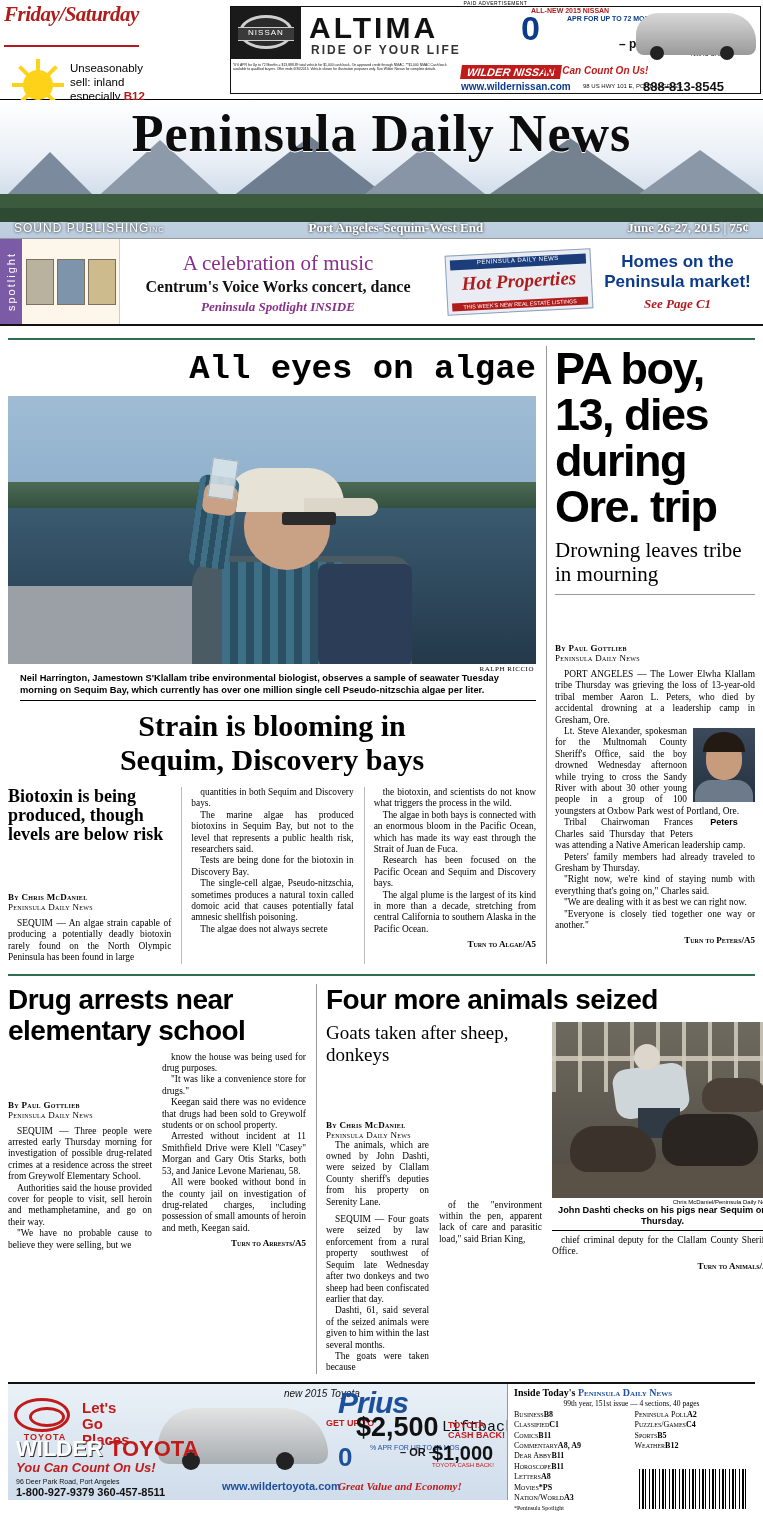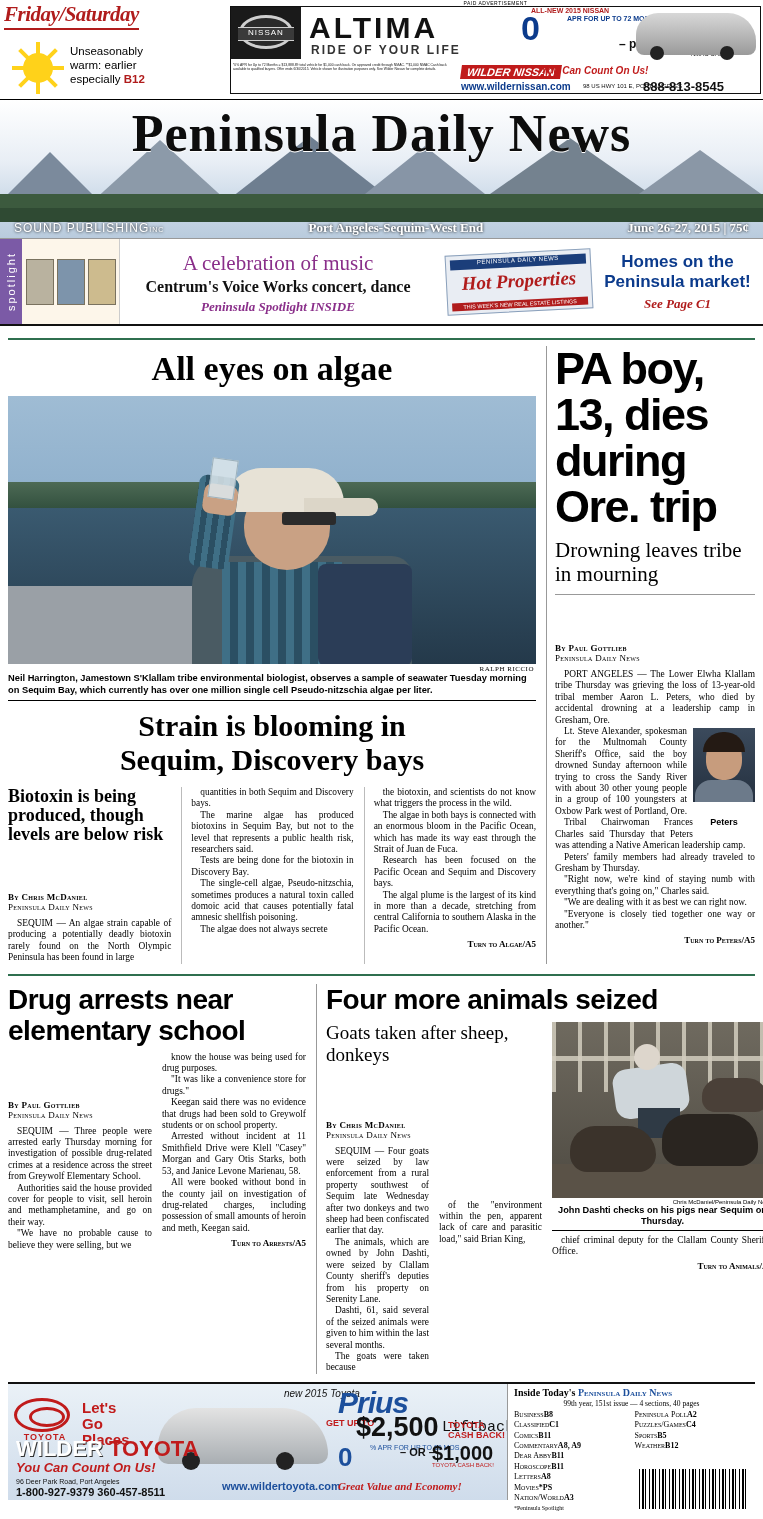--- a/index.html
+++ b/index.html
@@ -17,21 +17,21 @@
 
   
   .topstrip { display: flex; width: 763px; height: 100px; border-bottom: 1px solid #000; }
   .weatherbox { width: 228px; padding: 2px 4px 0 4px; position: relative; }
   .friday {
     font-family: "Liberation Serif", serif;
     font-weight: bold; font-style: italic;
     font-size: 21px; color: #b01c1c;
     letter-spacing: -0.5px;
     border-bottom: 2px solid #b01c1c;
-    padding-bottom: 1px;
+    padding-bottom: 18px;
     display: inline-block;
   }
   .wx-row { display: flex; margin-top: 8px; align-items: flex-start; }
   .sun {
     width: 52px; height: 52px; margin: 4px 6px 0 8px; position: relative; flex: none;
   }
   .sun .core {
     position: absolute; left: 11px; top: 11px; width: 30px; height: 30px;
     background: #ffd21a; border-radius: 50%;
   }
@@ -105,43 +105,43 @@
 
   
   .body-wrap { position: relative; padding: 10px 8px 0 8px; }
   .rule-top { height: 2px; background: #2f6f4f; margin: 2px 0 6px 0; }
 
   .maincols { display: flex; gap: 10px; }
   .leftcol { width: 528px; }
   .rightcol { width: 209px; border-left: 1px solid #999; padding-left: 8px; }
 
   .hed-algae {
-    font-family: Liberation Serif, serif; font-weight: bold;
-    font-size: 34px; text-align: center; margin: 4px 0 8px 0;
+    font-family: Liberation Mono, monospace; font-weight: bold;
+    font-size: 34px; text-align: right; margin: 4px 0 8px 0;
   }
   .photo-main {
     width: 100%; height: 268px; position: relative; overflow: hidden;
     background: linear-gradient(#9fbcd4 0%, #8fb0cc 38%, #4f6f58 44%, #39536b 60%, #2c4456 100%);
   }
   .pm-hills { position: absolute; left: 0; right: 0; top: 86px; height: 26px; background: linear-gradient(#4d6a55,#33513f); }
   .pm-water { position: absolute; left: 0; right: 0; top: 112px; bottom: 0; background: linear-gradient(#3a5a70,#24394a); }
   .pm-boat { position: absolute; left: 0; bottom: 0; width: 230px; height: 78px; background: #9aa0a6; border-top-right-radius: 40px; }
   .pm-person { position: absolute; left: 178px; top: 56px; width: 250px; height: 212px; }
   .pm-head { position: absolute; left: 58px; top: 34px; width: 86px; height: 84px; background: #c9a184; border-radius: 46% 46% 50% 50%; }
   .pm-cap { position: absolute; left: 40px; top: 16px; width: 118px; height: 44px; background: #e7e2d6; border-radius: 40px 40px 10px 10px; }
   .pm-brim { position: absolute; left: 118px; top: 46px; width: 74px; height: 18px; background: #dcd6c8; border-radius: 0 40px 40px 0; }
   .pm-glasses { position: absolute; left: 96px; top: 60px; width: 54px; height: 13px; background: #2b2b2b; border-radius: 3px; }
   .pm-body { position: absolute; left: 6px; top: 104px; width: 220px; height: 110px; background: #4a5b63; border-radius: 30px 20px 0 0; }
   .pm-shirt { position: absolute; left: 36px; top: 110px; width: 120px; height: 104px; background: repeating-linear-gradient(90deg,#3f6f86 0 8px,#2b4f63 8px 16px); }
   .pm-vest { position: absolute; left: 132px; top: 112px; width: 94px; height: 102px; background: #2b3d57; border-radius: 8px; }
   .pm-arm { position: absolute; left: 8px; top: 24px; width: 40px; height: 92px; background: repeating-linear-gradient(90deg,#3f6f86 0 6px,#2b4f63 6px 12px); transform: rotate(8deg); border-radius: 8px; }
   .pm-hand { position: absolute; left: 6px; top: 8px; width: 34px; height: 30px; background: #c9a184; border-radius: 8px; }
   .pm-vial { position: absolute; left: 4px; top: -26px; width: 26px; height: 40px; background: rgba(220,230,235,0.85); border: 1px solid #9bb0bb; }
   .photo-credit { text-align: right; font-family: "Liberation Serif", serif; font-size: 7px; letter-spacing: .5px; padding: 1px 2px 0 0; }
-  .caption { font-family: "Liberation Sans", sans-serif; font-weight: bold; font-size: 9.3px; line-height: 11.5px; border-bottom: 1px solid #000; padding-bottom: 4px; }
+  .caption { font-family: "Liberation Sans", sans-serif; font-weight: bold; font-size: 9.3px; line-height: 11.5px; border-bottom: 1px solid #000; padding-bottom: 4px; margin-left: 12px; }
   .hed-strain { font-family: "Liberation Serif", serif; font-weight: bold; font-size: 30px; text-align: center; line-height: 34px; margin: 8px 0 10px 0; }
 
   .threecol { display: flex; gap: 10px; }
   .col { width: 169px; }
   .col.sep { border-left: 1px solid #bbb; padding-left: 9px; width: 178px; }
   .kicker-left { font-family: "Liberation Serif", serif; font-weight: bold; font-size: 18px; line-height: 19px; margin-bottom: 8px; }
   .byline { font-family: "Liberation Serif", serif; font-size: 9px; letter-spacing: .3px; }
   .byline .b1 { font-variant: small-caps; font-weight: bold; margin-top: 48px; }
   .byline .b2 { font-variant: small-caps; }
   p.bodytext {
@@ -242,21 +242,21 @@
       <div class="wx-row">
         <div class="sun">
           <div class="ray" style="transform:rotate(0deg)"></div>
           <div class="ray" style="transform:rotate(45deg)"></div>
           <div class="ray" style="transform:rotate(90deg)"></div>
           <div class="ray" style="transform:rotate(135deg)"></div>
           <div class="core"></div>
         </div>
         <div class="wx-text">
           <div>Unseasonably</div>
-          <div>warm: earlier</div>
+          <div>sell: inland</div>
           <div><span>especially</span>
             <b class="deg">B12</b></div>
         </div>
       </div>
     </div>
     <div class="adbox">
       <div class="paidad">PAID ADVERTISEMENT</div>
       <div class="adinner">
         <div class="nissan-blk"></div>
         <div class="nissan-logo">
@@ -400,21 +400,21 @@
         <div class="byline">
           <div class="b1">By Paul Gottlieb</div>
           <div class="b2">Peninsula Daily News</div>
         </div>
         <p class="bodytext first">PORT ANGELES — The Lower Elwha Klallam tribe Thursday was grieving the loss of 13-year-old tribal member Aaron L. Peters, who died by accidental drowning at a leadership camp in Gresham, Ore.</p>
         <div class="mug">
           <div class="shirt"></div>
             <div class="face"></div>
             <div class="hair"></div>
         </div>
-        <p class="bodytext">Lt. Steve Alexander, spokesman for the Multnomah County Sheriff's Office, said the boy drowned Sunday afternoon while trying to cross the Sandy River with about 30 other young people in a group of 100 youngsters at Oxbow Park west of Portland, Ore.</p>
+        <p class="bodytext">Lt. Steve Alexander, spokesman for the Multnomah County Sheriff's Office, said the boy drowned Wednesday afternoon while trying to cross the Sandy River with about 30 other young people in a group of 100 youngsters at Oxbow Park west of Portland, Ore.</p>
         <div class="mug-cap">Peters</div>
         <p class="bodytext">Tribal Chairwoman Frances Charles said Thursday that Peters was attending a Native American leadership camp.</p>
         <p class="bodytext">Peters' family members had already traveled to Gresham by Thursday.</p>
         <p class="bodytext">"Right now, we're kind of staying numb with everything that's going on," Charles said.</p>
         <p class="bodytext">"We are dealing with it as best we can right now.</p>
         <p class="bodytext">"Everyone is closely tied together one way or another."</p>
         <div class="turn">Turn to Peters/A5</div>
       </div>
     </div>
 
@@ -447,22 +447,22 @@
         <div class="hed-four">Four more animals seized</div>
         <div style="display:flex;gap:10px;">
           <div style="width:216px;">
             <div class="hed-goats">Goats taken after sheep, donkeys</div>
             <div style="display:flex;gap:10px;">
               <div style="width:103px;">
                 <div class="byline">
                   <div class="b1">By Chris McDaniel</div>
                   <div class="b2">Peninsula Daily News</div>
                 </div>
+                <p class="bodytext">The animals, which are owned by John Dashti, were seized by Clallam County sheriff's deputies from his property on Serenity Lane.</p>
                 <p class="bodytext first">SEQUIM — Four goats were seized by law enforcement from a rural property southwest of Sequim late Wednesday after two donkeys and two sheep had been confiscated earlier that day.</p>
-                <p class="bodytext">The animals, which are owned by John Dashti, were seized by Clallam County sheriff's deputies from his property on Serenity Lane.</p>
                 <p class="bodytext">Dashti, 61, said several of the seized animals were given to him within the last several months.</p>
                 <p class="bodytext">The goats were taken because</p>
               </div>
               <div style="width:103px;">
                 <p class="bodytext" style="margin-top:128px;">of the "environment within the pen, apparent lack of care and parasitic load," said Brian King,</p>
               </div>
             </div>
           </div>
           <div style="width:221px;">
             <div class="photo-pigs">

